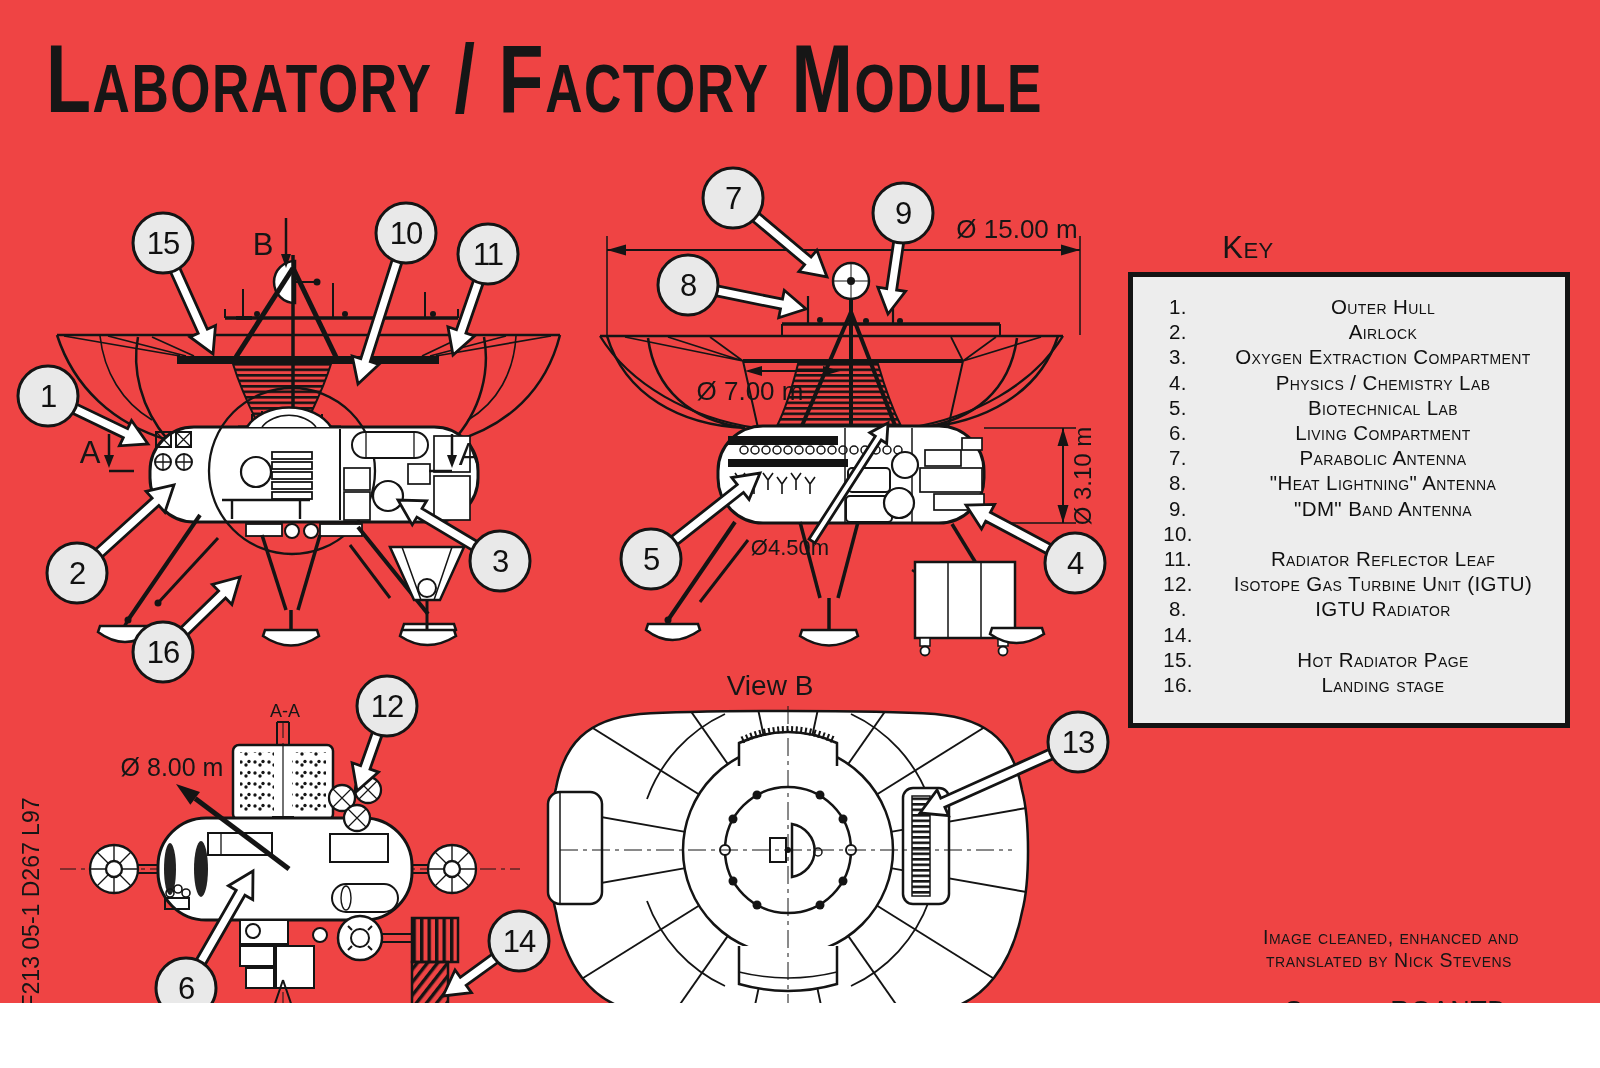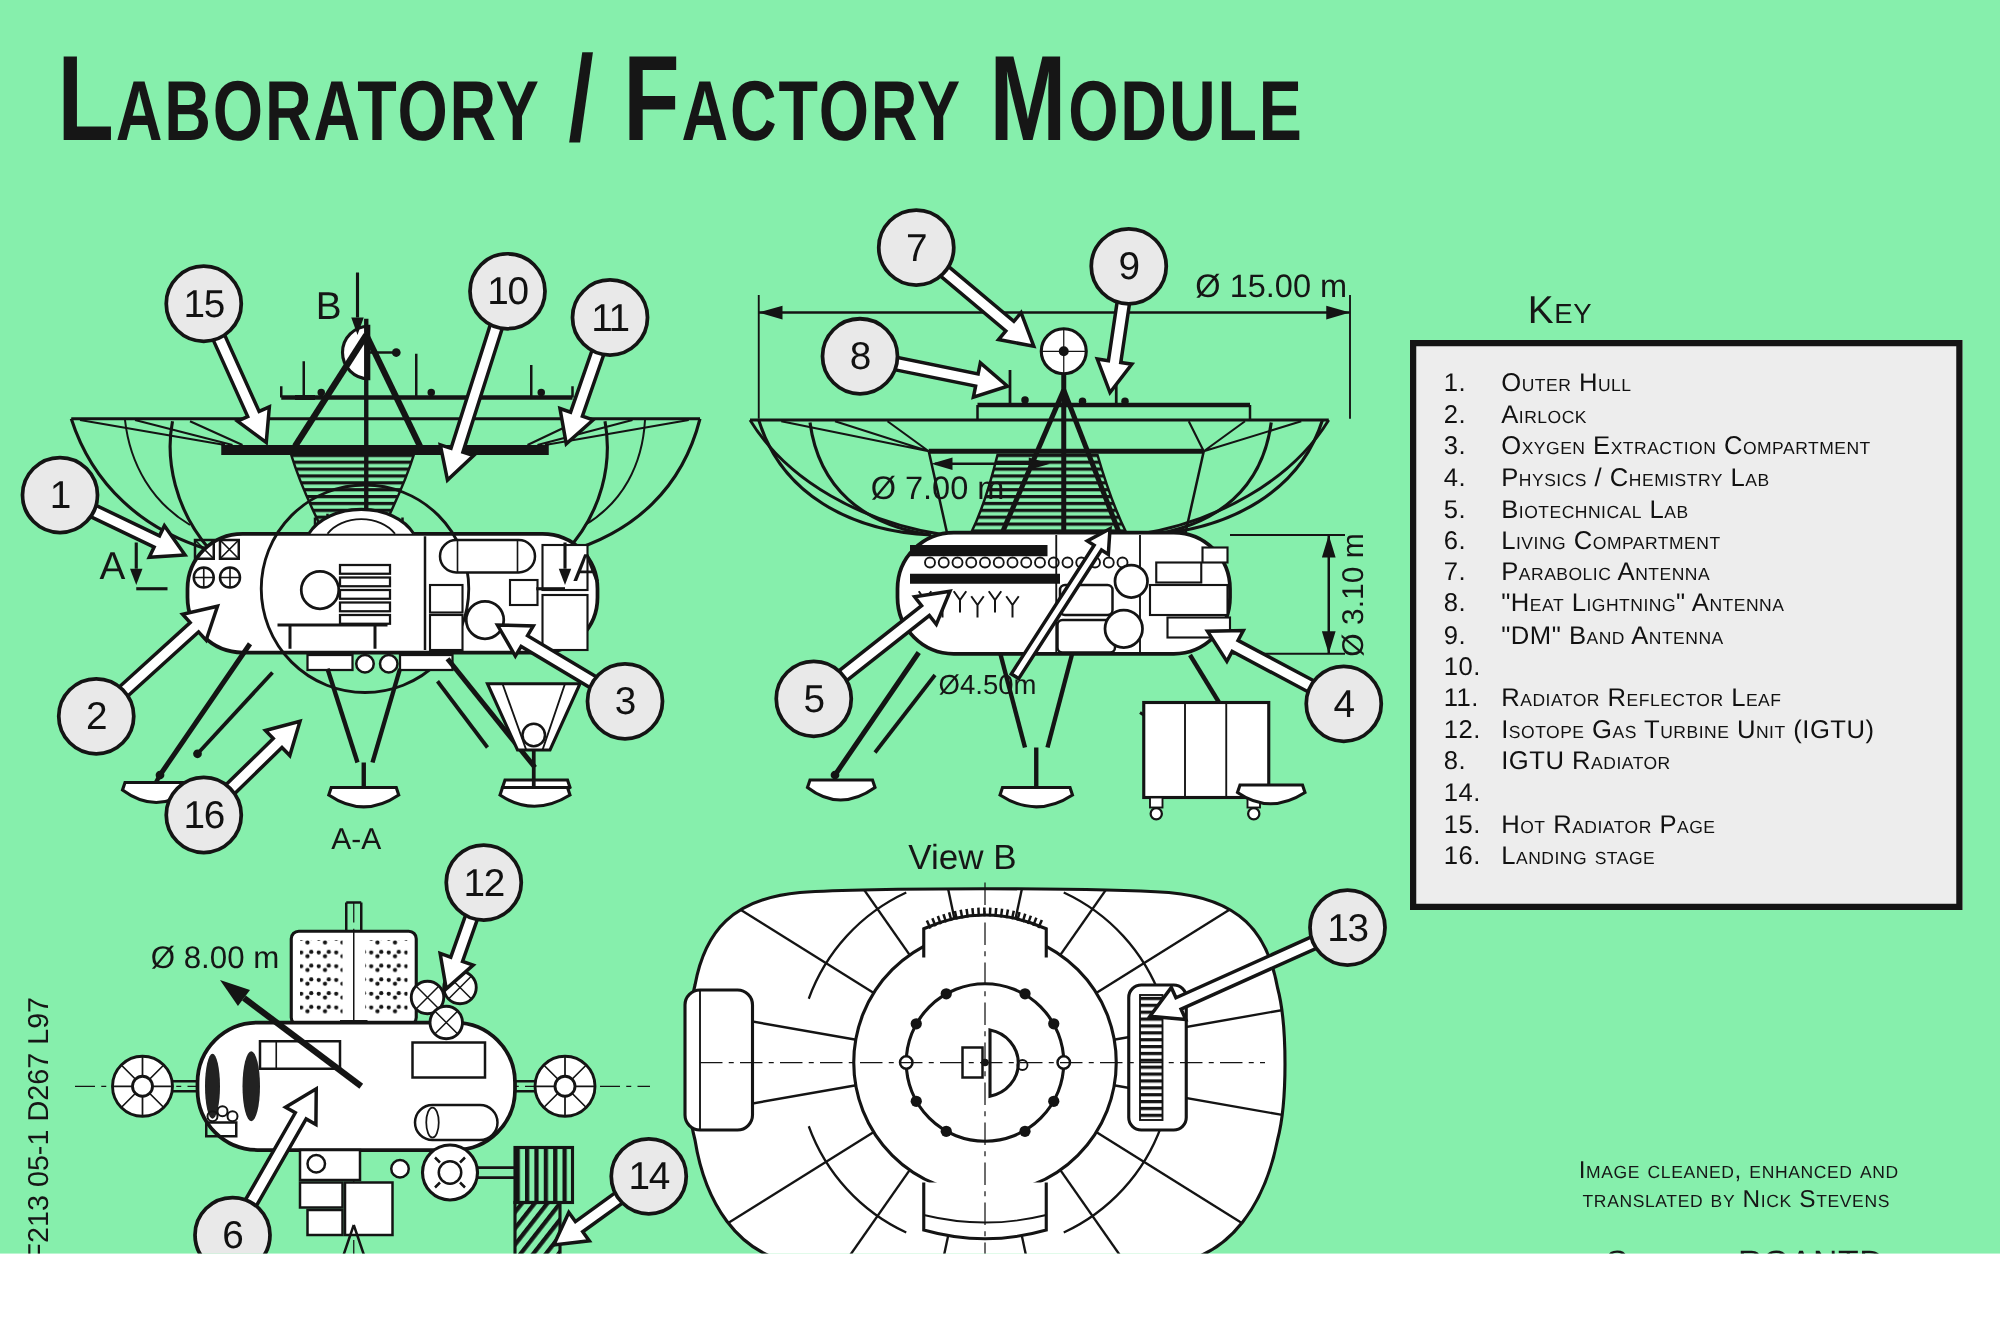--- a/index.html
+++ b/index.html
@@ -1,17 +1,17 @@
 <!DOCTYPE html>
 <html><head>
 <meta charset="utf-8">
 <style>
   html,body{margin:0;padding:0;background:#fff;}
-  #page{position:relative;width:1600px;height:1003px;background:#86efac;overflow:hidden;
-        font-family:"Liberation Sans",sans-serif;color:#111;}
+  #page{position:relative;width:1600px;height:1003px;background:#ef4444;overflow:hidden;
+        font-family:"Liberation Sans",sans-serif;color:#111;text-align:center;}
   #art{position:absolute;left:0;top:0;}
   .lbl{position:absolute;white-space:nowrap;color:#161616;transform:translate(-50%,-50%);
        font-family:"Liberation Sans",sans-serif;}
   .sc{font-variant:small-caps;letter-spacing:.5px;}
   #title{left:46px;top:30px;transform:scaleX(.76);transform-origin:left top;
          font-size:97px;font-weight:bold;font-variant:small-caps;letter-spacing:2px;line-height:1;}
   .rot{transform:translate(-50%,-50%) rotate(-90deg);}
   .callout{position:absolute;width:57px;height:57px;border:3.5px solid #141414;border-radius:50%;
            background:#e9e9e9;transform:translate(-50%,-50%);display:flex;align-items:center;
            justify-content:center;font-size:31px;letter-spacing:-1px;color:#111;}
@@ -381,21 +381,21 @@
 
 <div class="lbl" style="left:1017px;top:229px;font-size:26px;">Ø 15.00 m</div>
 <div class="lbl" style="left:750px;top:391px;font-size:26px;">Ø 7.00 m</div>
 <div class="lbl rot" style="left:1083px;top:476px;font-size:24px;">Ø 3.10 m</div>
 <div class="lbl" style="left:790px;top:548px;font-size:22px;">Ø4.50m</div>
 <div class="lbl" style="left:172px;top:767px;font-size:25px;">Ø 8.00 m</div>
 
 <div class="lbl" style="left:263px;top:245px;font-size:31px;">B</div>
 <div class="lbl" style="left:90px;top:453px;font-size:31px;">A</div>
 <div class="lbl" style="left:469px;top:455px;font-size:31px;">A</div>
-<div class="lbl" style="left:285px;top:672px;font-size:24px;">A-A</div>
+<div class="lbl" style="left:285px;top:711px;font-size:18px;">A-A</div>
 <div class="lbl" style="left:770px;top:686px;font-size:28px;">View B</div>
 
 <div class="lbl rot" style="left:31px;top:903px;font-size:23px;">F213 05-1 D267 L97</div>
 
 <div class="lbl sc" style="left:1248px;top:248px;font-size:31px;">Key</div>
 <div id="keybox">
   <div class="krow">
         <span class="knum">1.</span>
         <span class="klbl">Outer Hull</span>
       </div>

